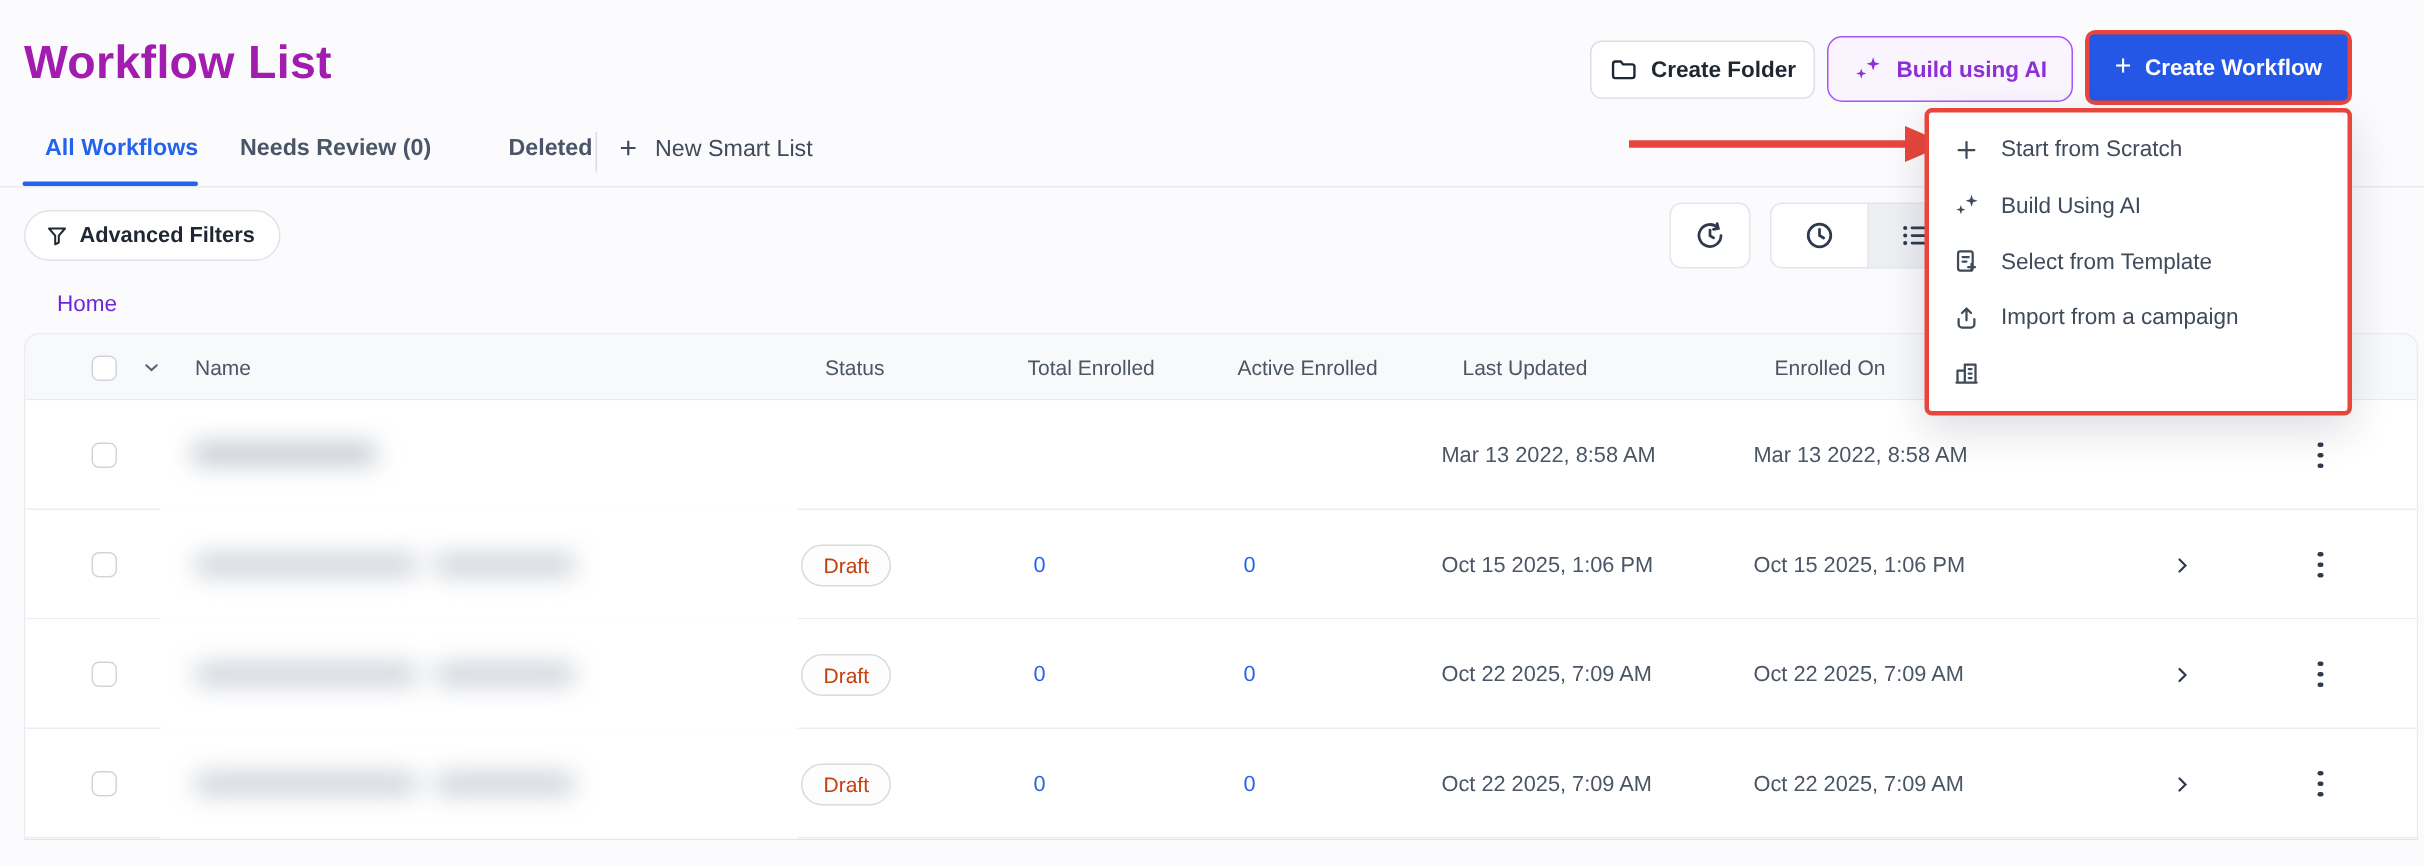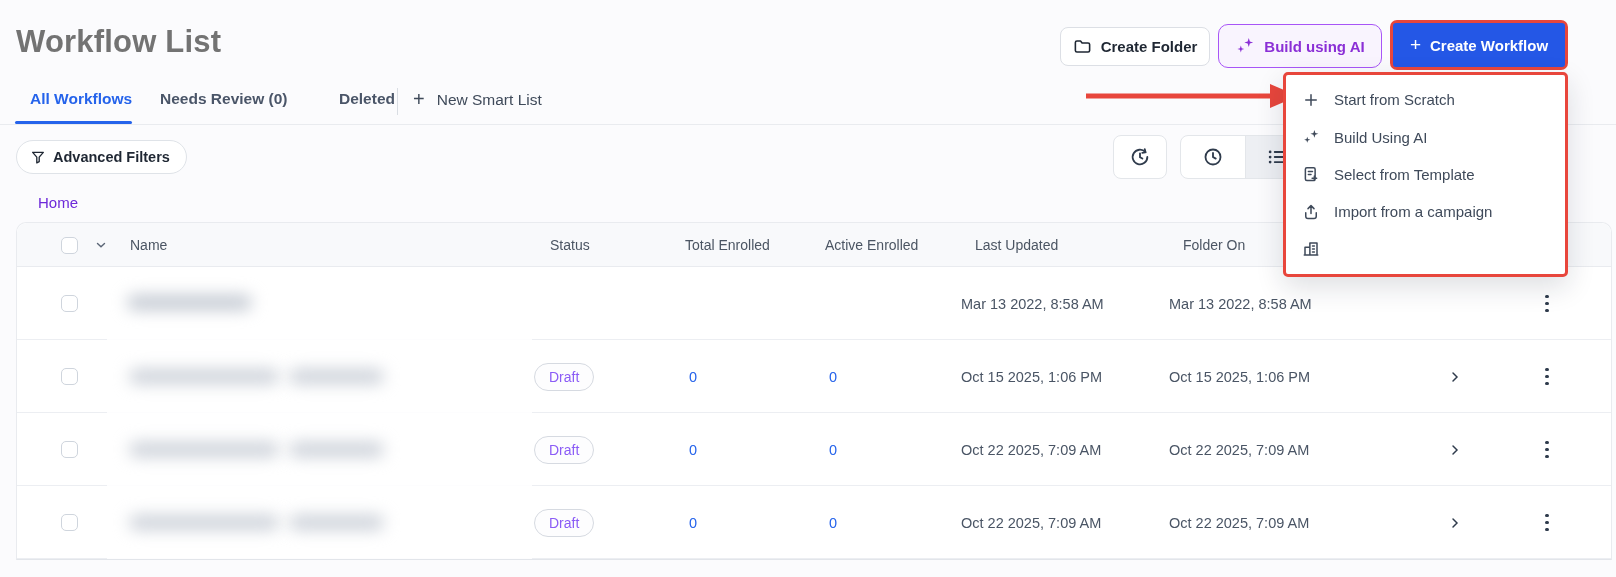--- a/index.html
+++ b/index.html
@@ -1,21 +1,21 @@
 <!DOCTYPE html>
 <html><head>
 <meta charset="utf-8">
 <style>
   * { margin:0; padding:0; box-sizing:border-box; }
   html,body { width:1616px; height:577px; }
   body { font-family:"Liberation Sans", sans-serif; background:#fbfbfd; position:relative; overflow:hidden; color:#2f3b4c; }
   .abs { position:absolute; }
 
   
-  .page-title { left:16px; top:24px; font-size:31px; font-weight:600; color:#737373; letter-spacing:.2px;text-align:center; }
+  .page-title { left:16px; top:24px; font-size:31px; font-weight:600; color:#a21caf; letter-spacing:.2px;text-align:center; }
 
   .btn { display:flex; align-items:center; justify-content:center; gap:9px; cursor:pointer; font-weight:600; }
   .btn-folder { left:1060px; top:27px; width:150px; height:39px; background:#fff; border:1px solid #dcdfe5; border-radius:8px; font-size:15px; color:#1f2733; }
   .btn-ai { left:1218px; top:24px; width:164px; height:44px; background:#f9f4fe; border:1.5px solid #a855f7; border-radius:10px; font-size:15px; color:#8b2fd6; }
   .cw-outline { left:1390px; top:20px; width:178px; height:50px; border:3px solid #e8463c; border-radius:7px; background:#e8463c; }
   .btn-create-wf { width:100%; height:100%; background:#2457e6; border:none; border-radius:3px; color:#fff; font-size:15px; }
   .plus-glyph { font-size:19px; font-weight:400; line-height:1; position:relative; top:-1px; }
 
   
   .tabs-line { left:0; top:124px; width:1616px; height:1px; background:#e9ebef; }
@@ -36,21 +36,21 @@
 
   .breadcrumb { left:38px; top:194px; font-size:15px; color:#6d28d9; }
 
   
   .table { left:16px; top:222px; width:1596px; height:338px; background:#fff; border:1px solid #e9ebef; border-bottom:1px solid #e2e5ea; border-radius:10px 10px 0 0;padding-left:40px; }
   .thead { position:absolute; left:0; top:0; width:100%; height:44px; background:#f8f9fb; border-bottom:1px solid #e9ebef; border-radius:10px 10px 0 0; }
   .th { position:absolute; top:0; height:44px; display:flex; align-items:center; font-size:14px; color:#4b5563; font-weight:500; }
   .row { position:absolute; left:0; width:100%; height:73px; border-bottom:1px solid #eceef2; background:#fff; }
   .cell { position:absolute; top:0; height:73px; display:flex; align-items:center; font-size:14.5px; color:#4a5565; }
   .checkbox { width:17px; height:17px; background:#fff; border:1.5px solid #cfd5dd; border-radius:5px; cursor:pointer; }
-  .badge { padding:5px 14px; border:1px solid #d6dae1; border-radius:999px; background:#fdfdfe; font-size:14px; color:#8b5cf6; }
+  .badge { padding:5px 14px; border:1px solid #d6dae1; border-radius:999px; background:#fdfdfe; font-size:14px; color:#c2410c; }
   .link0 { color:#2563eb; cursor:pointer; }
   .kebab { display:flex; flex-direction:column; gap:3.5px; padding:8px 6px; cursor:pointer; }
   .kebab i { width:3.5px; height:3.5px; border-radius:50%; background:#2f3b4c; }
 
   
   .name-wash { left:90px; top:46px; width:425px; height:290px; background:rgba(255,255,255,.88); z-index:2; }
   .blur-bar { position:absolute; height:15px; border-radius:8px; background:#ccd1d9; filter:blur(8px); z-index:3; }
 
   
   .menu { left:1283px; top:72px; width:285px; background:#fff; border:3px solid #e8463c; border-radius:5px; box-shadow:0 10px 28px rgba(20,30,50,.14); padding:6px 0; z-index:20; }
@@ -151,21 +151,21 @@
     <div class="th" style="left:77px;">
       <svg width="14" height="14" viewBox="0 0 24 24" fill="none" stroke="#5b6676" stroke-width="2.4" stroke-linecap="round">
           <path d="M6 9.5l6 5.5 6-5.5"></path>
         </svg>
     </div>
     <div class="th" style="left:113px;">Name</div>
     <div class="th" style="left:533px;">Status</div>
     <div class="th" style="left:668px;">Total Enrolled</div>
     <div class="th" style="left:808px;">Active Enrolled</div>
     <div class="th" style="left:958px;">Last Updated</div>
-    <div class="th" style="left:1166px;">Folder On</div>
+    <div class="th" style="left:1166px;">Enrolled On</div>
   </div>
 
   <div class="row" style="top:44px;">
     <div class="cell" style="left:44px;">
         <span class="checkbox"></span>
       </div>
     <div class="blur-bar" style="left:110px; top:28px; width:125px; background:#c3c9d2;"></div>
     <div class="cell" style="left:944px;">Mar 13 2022, 8:58 AM</div>
     <div class="cell" style="left:1152px;">Mar 13 2022, 8:58 AM</div>
     <div class="cell" style="left:1522px;">

